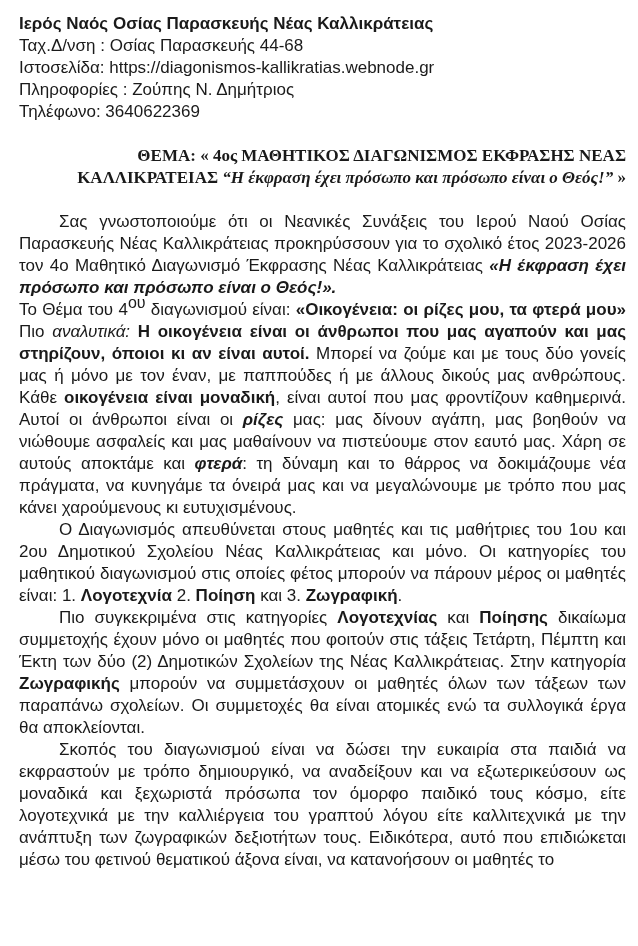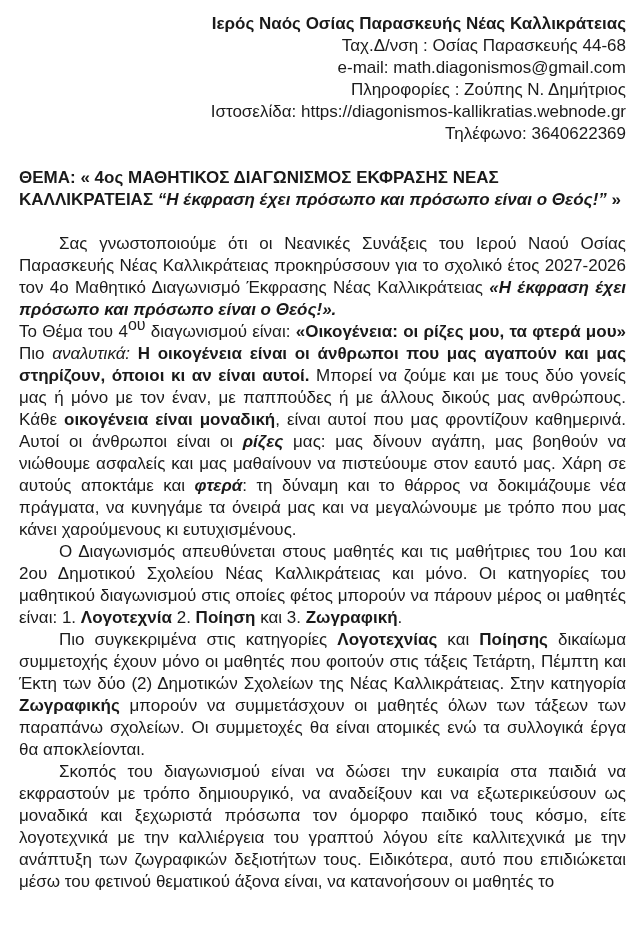--- a/index.html
+++ b/index.html
@@ -13,58 +13,57 @@
     background: #ffffff;
     color: #1a1a1a;
     font-family: "Liberation Sans", "DejaVu Sans", sans-serif;
   }
   .page {
     padding: 13px 12px 0 19px;
   }
   .hline {
     font-size: 17px;
     line-height: 22px;
-    text-align: right;
+    text-align: left;
     white-space: nowrap;
   }
   .bold { font-weight: bold; }
   .spacer { height: 22px; }
   p.para, p.subject {
     margin: 0;
     font-size: 17px;
     line-height: 22px;
     text-align: justify;
   }
-  p.subject { text-align: left; }
+  p.subject { text-align: right; font-family: Liberation Serif, serif; }
   .indent { text-indent: 40px; }
   sup {
     font-size: 16px;
     line-height: 0;
     vertical-align: super;
   }
 </style>
 </head>
 <body>
 
 <div class="page">
 
   <div class="letterhead">
     <div class="hline bold">Ιερός Ναός Οσίας Παρασκευής Νέας Καλλικράτειας</div>
     <div class="hline">Ταχ.Δ/νση : Οσίας Παρασκευής 44-68</div>
-    <div class="hline">e-mail: math.diagonismos@gmail.com</div>
+    <div class="hline">Ιστοσελίδα: https://diagonismos-kallikratias.webnode.gr</div>
     <div class="hline">Πληροφορίες : Ζούπης Ν. Δημήτριος</div>
-    <div class="hline">Ιστοσελίδα: https://diagonismos-kallikratias.webnode.gr</div>
     <div class="hline">Τηλέφωνο: 3640622369</div>
   </div>
 
   <div class="spacer"></div>
 
   <p class="subject"><span style="font-weight: bold;">ΘΕΜΑ: « 4ος  ΜΑΘΗΤΙΚΟΣ ΔΙΑΓΩΝΙΣΜΟΣ  ΕΚΦΡΑΣΗΣ  ΝΕΑΣ ΚΑΛΛΙΚΡΑΤΕΙΑΣ </span><span style="font-weight: bold; font-style: italic;">“Η έκφραση έχει πρόσωπο και πρόσωπο είναι ο Θεός!”</span><span style="font-weight: bold;"> »</span></p>
 
   <div class="spacer"></div>
 
-  <p class="para indent"><span>Σας γνωστοποιούμε ότι οι Νεανικές Συνάξεις του Ιερού Ναού Οσίας Παρασκευής Νέας Καλλικράτειας προκηρύσσουν για το σχολικό έτος 2027-2026 τον 4ο Μαθητικό Διαγωνισμό Έκφρασης Νέας Καλλικράτειας </span><span style="font-weight: bold; font-style: italic;">«Η έκφραση έχει πρόσωπο και πρόσωπο είναι ο Θεός!».</span></p>
+  <p class="para indent"><span>Σας γνωστοποιούμε ότι οι Νεανικές Συνάξεις του Ιερού Ναού Οσίας Παρασκευής Νέας Καλλικράτειας προκηρύσσουν για το σχολικό έτος 2023-2026 τον 4ο Μαθητικό Διαγωνισμό Έκφρασης Νέας Καλλικράτειας </span><span style="font-weight: bold; font-style: italic;">«Η έκφραση έχει πρόσωπο και πρόσωπο είναι ο Θεός!».</span></p>
   <p class="para"><span>Το Θέμα του 4</span><sup>ου</sup><span> διαγωνισμού είναι: </span><span style="font-weight: bold;">«Οικογένεια: οι ρίζες μου, τα φτερά μου»</span><span> Πιο </span><span style="font-style: italic;">αναλυτικά:</span><span> </span><span style="font-weight: bold;">Η οικογένεια είναι οι άνθρωποι που μας αγαπούν και μας στηρίζουν, όποιοι κι αν είναι αυτοί.</span><span> Μπορεί να ζούμε και με τους δύο γονείς μας ή μόνο με τον έναν, με παππούδες ή με άλλους δικούς μας ανθρώπους. Κάθε </span><span style="font-weight: bold;">οικογένεια είναι μοναδική</span><span>, είναι αυτοί που μας φροντίζουν καθημερινά. Αυτοί οι άνθρωποι είναι οι </span><span style="font-weight: bold; font-style: italic;">ρίζες</span><span> μας: μας δίνουν αγάπη, μας βοηθούν να νιώθουμε ασφαλείς και μας μαθαίνουν να πιστεύουμε στον εαυτό μας. Χάρη σε αυτούς αποκτάμε και </span><span style="font-weight: bold; font-style: italic;">φτερά</span><span>: τη δύναμη και το θάρρος να δοκιμάζουμε νέα πράγματα, να κυνηγάμε τα όνειρά μας και να μεγαλώνουμε με τρόπο που μας κάνει χαρούμενους κι ευτυχισμένους.</span></p>
   <p class="para indent"><span>Ο Διαγωνισμός απευθύνεται στους μαθητές και τις μαθήτριες του 1ου και 2ου Δημοτικού Σχολείου Νέας Καλλικράτειας και μόνο. Οι κατηγορίες του μαθητικού διαγωνισμού στις οποίες φέτος μπορούν να πάρουν μέρος οι μαθητές είναι: 1. </span><span style="font-weight: bold;">Λογοτεχνία</span><span> 2. </span><span style="font-weight: bold;">Ποίηση</span><span> και 3. </span><span style="font-weight: bold;">Ζωγραφική</span><span>.</span></p>
   <p class="para indent"><span>Πιο συγκεκριμένα στις κατηγορίες </span><span style="font-weight: bold;">Λογοτεχνίας</span><span> και </span><span style="font-weight: bold;">Ποίησης</span><span> δικαίωμα συμμετοχής έχουν μόνο οι μαθητές που φοιτούν στις τάξεις Τετάρτη, Πέμπτη και Έκτη των δύο (2) Δημοτικών Σχολείων της Νέας Καλλικράτειας. Στην κατηγορία </span><span style="font-weight: bold;">Ζωγραφικής</span><span> μπορούν να συμμετάσχουν οι μαθητές όλων των τάξεων των παραπάνω σχολείων. Οι συμμετοχές θα είναι ατομικές ενώ τα συλλογικά έργα θα αποκλείονται.</span></p>
   <p class="para indent"><span>Σκοπός του διαγωνισμού είναι να δώσει την ευκαιρία στα παιδιά να εκφραστούν με τρόπο δημιουργικό, να αναδείξουν και να εξωτερικεύσουν ως μοναδικά και ξεχωριστά πρόσωπα τον όμορφο παιδικό τους κόσμο, είτε λογοτεχνικά με την καλλιέργεια του γραπτού λόγου είτε καλλιτεχνικά με την ανάπτυξη των ζωγραφικών δεξιοτήτων τους. Ειδικότερα, αυτό που επιδιώκεται μέσω του φετινού θεματικού άξονα είναι, να κατανοήσουν οι μαθητές το</span></p>
 
 </div>
 
 </body></html>

